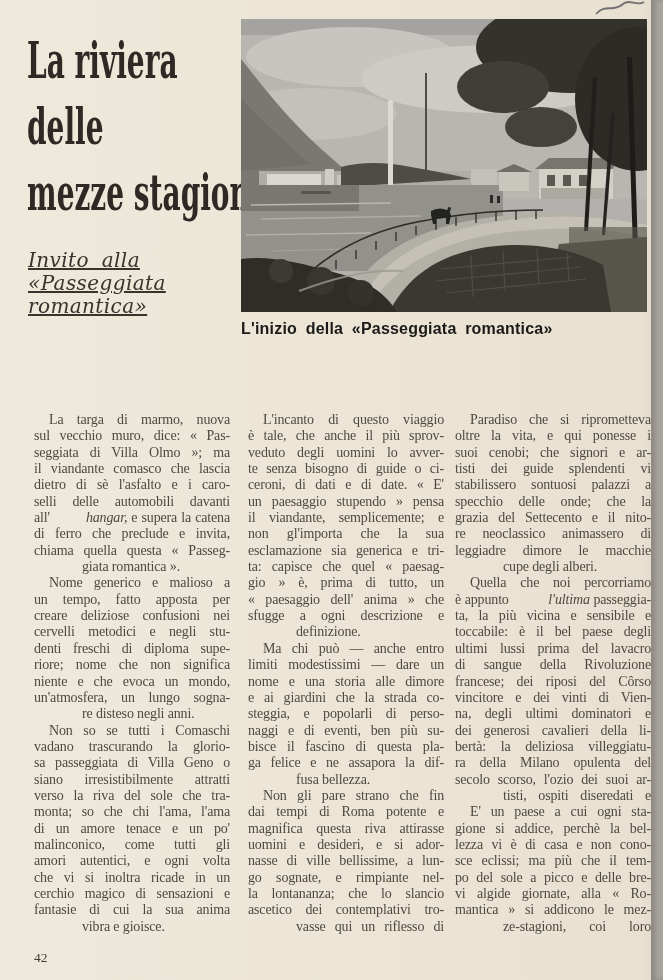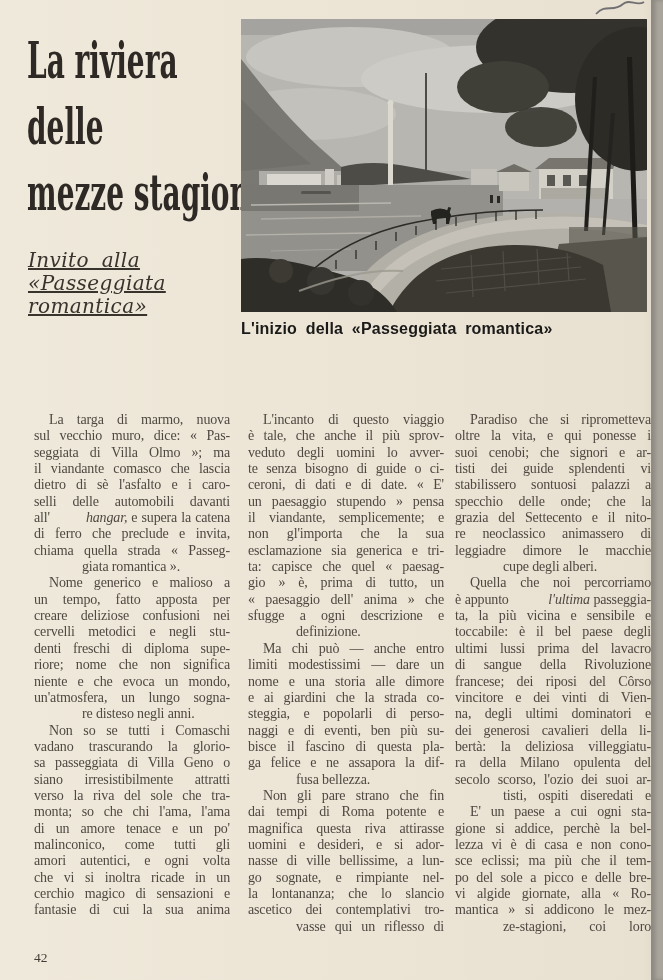--- a/index.html
+++ b/index.html
@@ -169,21 +169,21 @@
 <div class="col col-1">
     <div>
       <div class="line first"><span>La targa di marmo, nuova</span></div>
       <div class="line"><span>sul vecchio muro, dice: « Pas-</span></div>
       <div class="line"><span>seggiata di Villa Olmo »; ma</span></div>
       <div class="line"><span>il viandante comasco che lascia</span></div>
       <div class="line"><span>dietro di sè l'asfalto e i caro-</span></div>
       <div class="line"><span>selli delle automobili davanti</span></div>
       <div class="line"><span>all'</span><i>hangar,</i><span> e supera la catena</span></div>
       <div class="line"><span>di ferro che preclude e invita,</span></div>
-      <div class="line"><span>chiama quella strada « Passeg-</span></div>
+      <div class="line"><span>chiama quella questa « Passeg-</span></div>
       <div class="line pfinal"><span>giata romantica ».</span></div>
     </div>
     <div>
       <div class="line first"><span>Nome generico e malioso a</span></div>
       <div class="line"><span>un tempo, fatto apposta per</span></div>
       <div class="line"><span>creare deliziose confusioni nei</span></div>
       <div class="line"><span>cervelli metodici e negli stu-</span></div>
       <div class="line"><span>denti freschi di diploma supe-</span></div>
       <div class="line"><span>riore; nome che non significa</span></div>
       <div class="line"><span>niente e che evoca un mondo,</span></div>
@@ -196,20 +196,21 @@
       <div class="line"><span>sa passeggiata di Villa Geno o</span></div>
       <div class="line"><span>siano irresistibilmente attratti</span></div>
       <div class="line"><span>verso la riva del sole che tra-</span></div>
       <div class="line"><span>monta; so che chi l'ama, l'ama</span></div>
       <div class="line"><span>di un amore tenace e un po'</span></div>
       <div class="line"><span>malinconico, come tutti gli</span></div>
       <div class="line"><span>amori autentici, e ogni volta</span></div>
       <div class="line"><span>che vi si inoltra ricade in un</span></div>
       <div class="line"><span>cerchio magico di sensazioni e</span></div>
       <div class="line"><span>fantasie di cui la sua anima</span></div>
+      <div class="line pfinal"><span>vibra e gioisce.</span></div>
     </div>
   </div>
 <div class="col col-2">
     <div>
       <div class="line first"><span>L'incanto di questo viaggio</span></div>
       <div class="line"><span>è tale, che anche il più sprov-</span></div>
       <div class="line"><span>veduto degli uomini lo avver-</span></div>
       <div class="line"><span>te senza bisogno di guide o ci-</span></div>
       <div class="line"><span>ceroni, di dati e di date. « E'</span></div>
       <div class="line"><span>un paesaggio stupendo » pensa</span></div>

